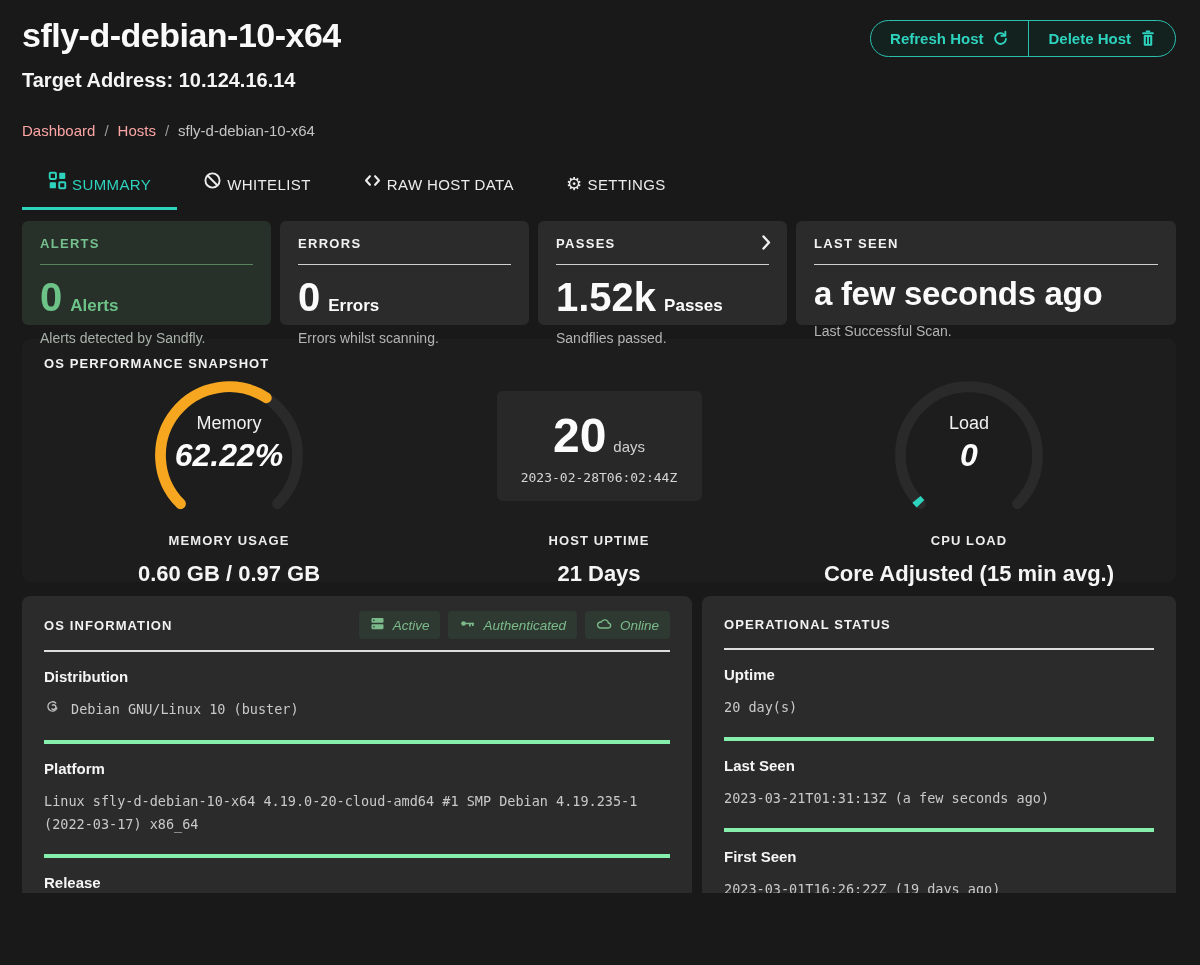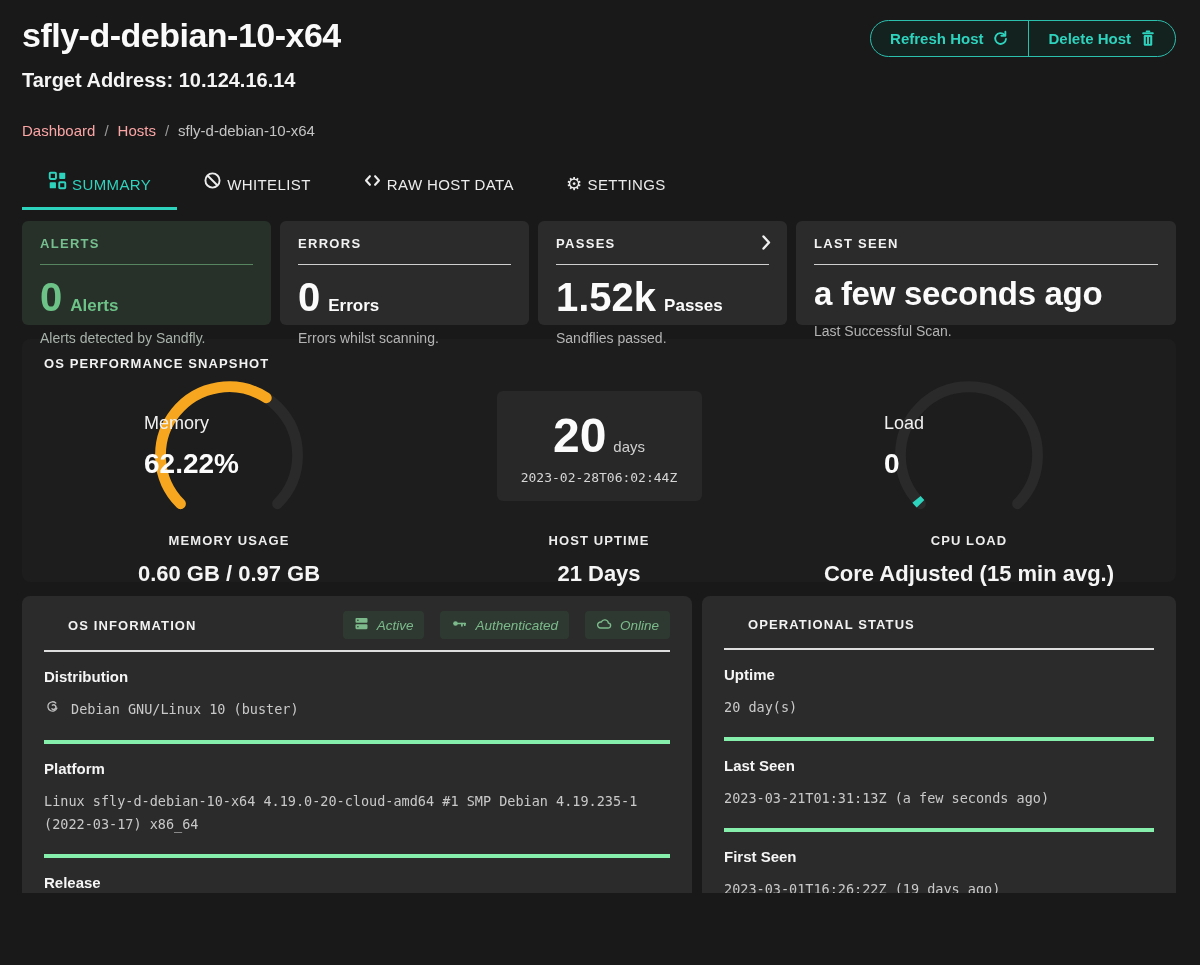--- a/index.html
+++ b/index.html
@@ -66,40 +66,40 @@
   .card-chevron { position:absolute; top:14px; right:16px; cursor:pointer; }
 
   
   .perf-panel { background:#1d1d1d; border-radius:8px; margin-top:14px; padding:17px 22px 20px 22px; height:243px; }
   .panel-title { font-size:13px; font-weight:700; letter-spacing:1.1px; color:#f2f2f2; }
   .perf-grid { display:flex; margin-top:4px; }
   .perf-col { flex:1; display:flex; flex-direction:column; align-items:center; }
   .perf-visual { height:142px; display:flex; align-items:center; justify-content:center; }
   .gauge-wrap { position:relative; width:170px; height:142px; }
   .gauge-wrap svg { position:absolute; inset:0; }
-  .gauge-text { position:absolute; left:0; right:0; top:38px; }
+  .gauge-text { position:absolute; left:0; right:0; top:38px; text-align:center; }
   .gauge-label { font-size:18px; color:#f0f0f0; }
-  .gauge-value { font-size:28px; font-weight:700; margin-top:14px; color:#fcfcfc; }
+  .gauge-value { font-size:32px; font-weight:700; margin-top:3px; color:#fcfcfc;font-style:italic; }
   .perf-caption { font-size:13px; font-weight:700; letter-spacing:1.1px; margin-top:16px; color:#ededed; }
   .perf-detail { font-size:22px; font-weight:600; margin-top:13px; color:#f5f5f5; }
   .uptime-box {
     width:205px; height:110px; background:#282828; border-radius:6px;
     display:flex; flex-direction:column; align-items:center; justify-content:center;
   }
   .uptime-big { display:flex; align-items:baseline; gap:7px; }
   .uptime-big .num { font-size:48px; font-weight:700; color:#fbfbfb; }
   .uptime-big .unit { font-size:15px; color:#cfcfcf; }
   .uptime-ts { font-family:"DejaVu Sans Mono", monospace; font-size:13px; color:#d6d6d6; margin-top:7px; }
 
   
   .bottom-grid { display:grid; grid-template-columns:1fr 474px; gap:10px; margin-top:14px; height:297px; overflow:hidden; }
   .info-panel { background:#2b2b2b; border-radius:8px; padding:15px 22px 0 22px; height:360px; }
-  .panel-head { display:flex; justify-content:space-between; align-items:center; min-height:26px;margin-left:24px; }
+  .panel-head { display:flex; justify-content:space-between; align-items:center; min-height:26px; }
   .panel-rule { border:none; border-top:2px solid #dedede; margin-top:11px; }
-  .badges { display:flex; gap:16px; }
+  .badges { display:flex; gap:8px; }
   .badge {
     display:flex; align-items:center; gap:8px;
     background:#2e3a31; border-radius:4px; padding:5px 11px;
     color:#7cba8b; font-size:13.5px; font-style:italic;
   }
   .info-row { padding:16px 0 18px 0; border-bottom:4px solid #86efac; }
   .info-row.last { border-bottom:none; }
   .row-label { font-size:15px; font-weight:700; color:#f5f5f5; }
   .row-value {
     font-family:"DejaVu Sans Mono", monospace; font-size:13.5px; color:#c9c9c9;

